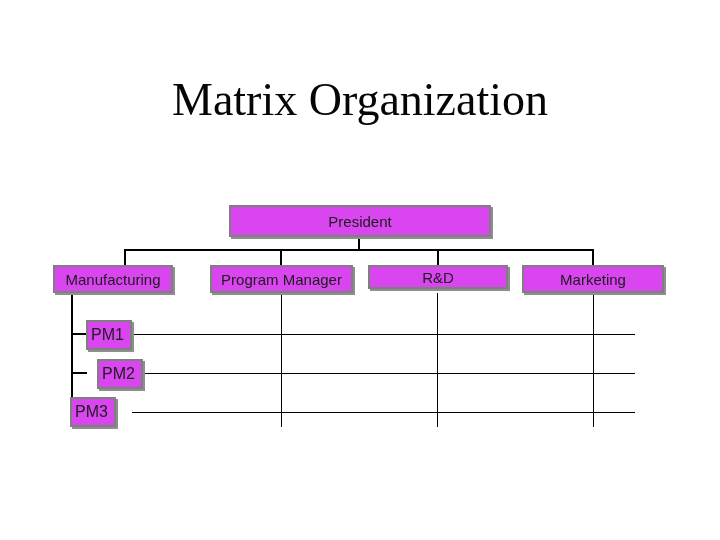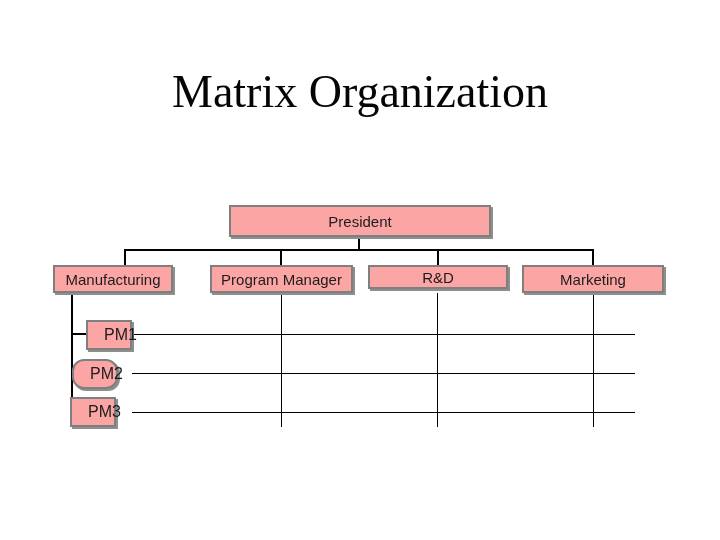--- a/index.html
+++ b/index.html
@@ -13,58 +13,58 @@
     height: 540px;
     background: #ffffff;
     overflow: hidden;
     font-family: "Liberation Sans", sans-serif;
   }
   .title {
     position: absolute;
     left: 0;
     right: 0;
     top: 64px;
-    margin: 0;
+    margin: 8px;
     text-align: center;
     font-family: "Liberation Serif", serif;
     font-weight: 400;
     font-size: 46px;
     line-height: 56px;
     color: #050505;
     letter-spacing: 0px;
   }
   .node {
     position: absolute;
     box-sizing: border-box;
-    background: #fca5a5;
+    background: #d946ef;
     border: 2px solid #7f7f7f;
     box-shadow: 2px 2px 0 #8e8e8e;
     color: #1c1c1c;
     display: flex;
     align-items: center;
     justify-content: center;
     font-size: 15px;
     white-space: nowrap;
   }
   .node.pm {
     justify-content: flex-start;
-    padding-left: 16px;
+    padding-left: 3px;
     font-size: 16px;
   }
   .line {
     position: absolute;
     background: #000000;
   }
   .president   { left: 229px; top: 205px; width: 262px; height: 32px; }
   .dept1       { left: 53px;  top: 265px; width: 120px; height: 28px; }
   .dept2       { left: 210px; top: 265px; width: 143px; height: 28px; }
   .dept3       { left: 368px; top: 265px; width: 140px; height: 24px; }
   .dept4       { left: 522px; top: 265px; width: 142px; height: 28px; text-align: center; }
   .pm1         { left: 86px;  top: 320px; width: 46px;  height: 30px; }
-  .pm2         { left: 72px;  top: 359px; width: 46px;  height: 30px; border-radius: 12px; }
+  .pm2         { left: 97px;  top: 359px; width: 46px;  height: 30px; }
   .pm3         { left: 70px;  top: 397px; width: 46px;  height: 30px; }
 
   .drop-president { left: 358px; top: 236px; width: 2px; height: 14px; }
   .conn-h         { left: 124px; top: 249px; width: 470px; height: 2px; }
   .drop-d1        { left: 124px; top: 251px; width: 2px; height: 14px; }
   .drop-d2        { left: 280px; top: 251px; width: 2px; height: 14px; }
   .drop-d3        { left: 437px; top: 251px; width: 2px; height: 14px; }
   .drop-d4        { left: 592px; top: 251px; width: 2px; height: 14px; }
 
   .col-d2 { left: 281px; top: 293px; width: 1px; height: 134px; }

